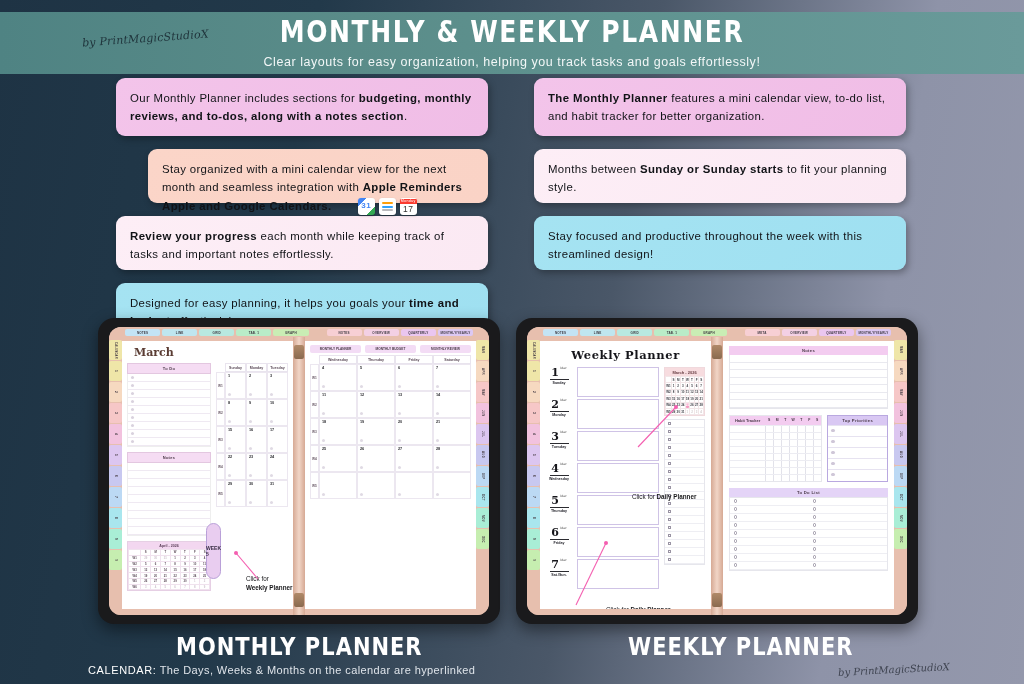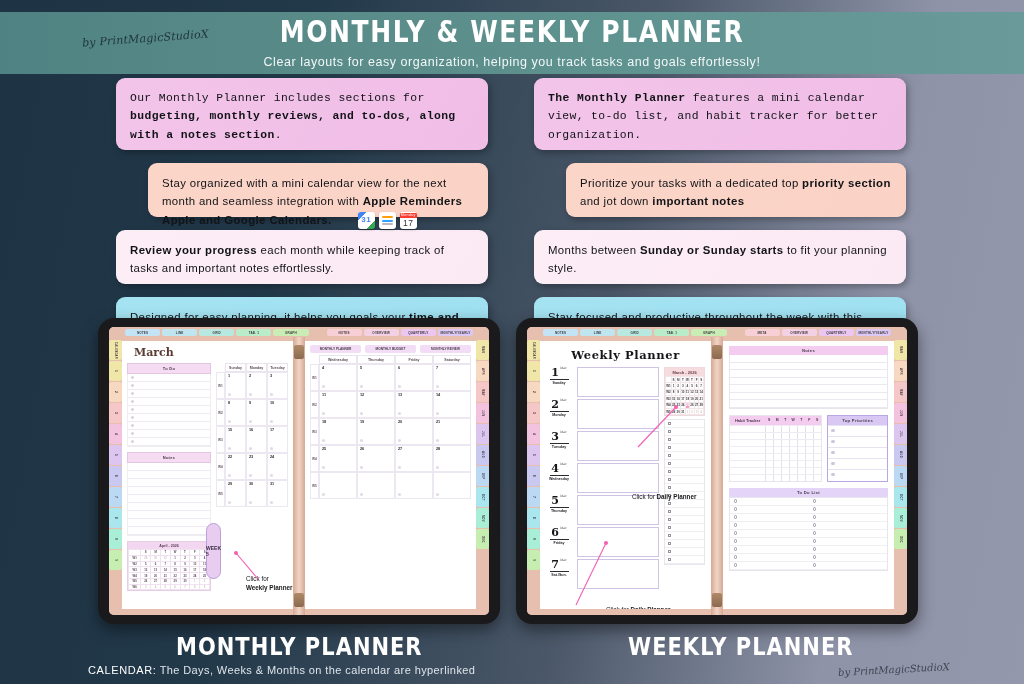--- a/index.html
+++ b/index.html
@@ -34,21 +34,21 @@
   .features { position: absolute; left: 0; top: 78px; width: 1024px; height: 235px; }
   .col { position: absolute; width: 372px; }
   .col.left { left: 116px; }
   .col.right { left: 534px; }
   .fbox {
     border-radius: 9px; padding: 11px 14px; margin-bottom: 13px;
     box-shadow: 2px 3px 7px rgba(0,0,0,.30);
     font-size: 11.4px; line-height: 1.62; color: #111317; letter-spacing: .35px;
   }
   .fbox b { font-weight: 700; letter-spacing: .4px; }
-  .fbox.h1box { height: 72px; font-family: Liberation Mono, monospace; }
+  .fbox.h1box { height: 58px; }
   .fbox.h2box { height: 54px; }
   .pink   { background: linear-gradient(120deg,#f3c4ea,#f0bde6); }
   .peach  { background: linear-gradient(120deg,#fbd5c8,#fad3c6); margin-left: 32px; }
   .blush  { background: linear-gradient(120deg,#fdeef6,#fbe9f3); }
   .aqua   { background: linear-gradient(120deg,#a5e3f2,#9fe0f1); }
 
   .appicons { display: inline-flex; gap: 4px; vertical-align: middle; margin-left: 26px; }
   .appicon { width: 17px; height: 17px; border-radius: 3px; background: #fff;
              box-shadow: 0 1px 2px rgba(0,0,0,.3); position: relative; overflow: hidden;
              font-size: 7px; display: flex; align-items: center; justify-content: center; }
@@ -61,21 +61,21 @@
   .acal .top { background: #fb3b30; color: #fff; font-size: 3.6px; width: 100%; text-align: center; line-height: 5px; }
   .acal .num { color: #333; font-size: 8.5px; font-weight: 500; line-height: 11px; }
 
   
   .tablet {
     position: absolute; background: #1a1a1c; border-radius: 16px;
     box-shadow: 0 6px 16px rgba(0,0,0,.45); padding: 9px 11px;
   }
   .tablet.monthly { left: 98px; top: 318px; width: 402px; height: 306px; }
   .tablet.weekly  { left: 516px; top: 318px; width: 402px; height: 306px; }
-  .screen { width: 100%; height: 100%; border-radius: 5px; overflow: hidden;
+  .screen { width: 100%; height: 100%; border-radius: 12px; overflow: hidden;
             background: #e7bfae; position: relative; display: flex; }
 
   .side-tabs { width: 13px; background: #e7bfae; display: flex; flex-direction: column;
                padding-top: 13px; gap: 1px; flex-shrink: 0; z-index: 3; }
   .side-tabs.right { order: 3; }
   .stab { height: 20px; border-radius: 2px; font-size: 3.4px; color: #4a4048;
           writing-mode: vertical-rl; text-orientation: mixed; display: flex;
           align-items: center; justify-content: center; letter-spacing: .3px; font-weight: 700; }
 
   .page { flex: 1; background: #fff; position: relative; overflow: hidden;
@@ -218,21 +218,20 @@
           <span class="appicon acal">
             <span class="top">Monday</span>
             <span class="num">17</span>
           </span>
         </span></div>
       <div class="fbox h2box blush"><b>Review your progress</b><span> each month while keeping track of tasks and important notes effortlessly.</span></div>
       <div class="fbox h2box aqua"><span>Designed for easy planning, it helps you goals your </span><b>time and budget</b><span> effectively!</span></div>
     </div>
   <div class="col right" id="col-right">
       <div class="fbox h1box pink"><b>The Monthly Planner</b><span> features a mini calendar view, to-do list, and habit tracker for better organization.</span></div>
-      <div class="fbox h2box peach"><span>Prioritize your tasks with a dedicated top </span><b>priority section</b><span> and jot down </span><b>important notes</b></div>
       <div class="fbox h2box blush"><span>Months between </span><b>Sunday or Sunday starts</b><span> to fit your planning style.</span></div>
       <div class="fbox h2box aqua"><span>Stay focused and productive throughout the week with this streamlined design!</span></div>
     </div>
 </div>
 
 <div class="tablet monthly">
   <div class="screen">
     <div class="side-tabs" id="m-side-tabs">
         <div class="stab" style="background: rgb(239, 230, 168); font-size: 2.6px;">CALENDAR</div>
         <div class="stab" style="background: rgb(239, 230, 168);">1</div>

